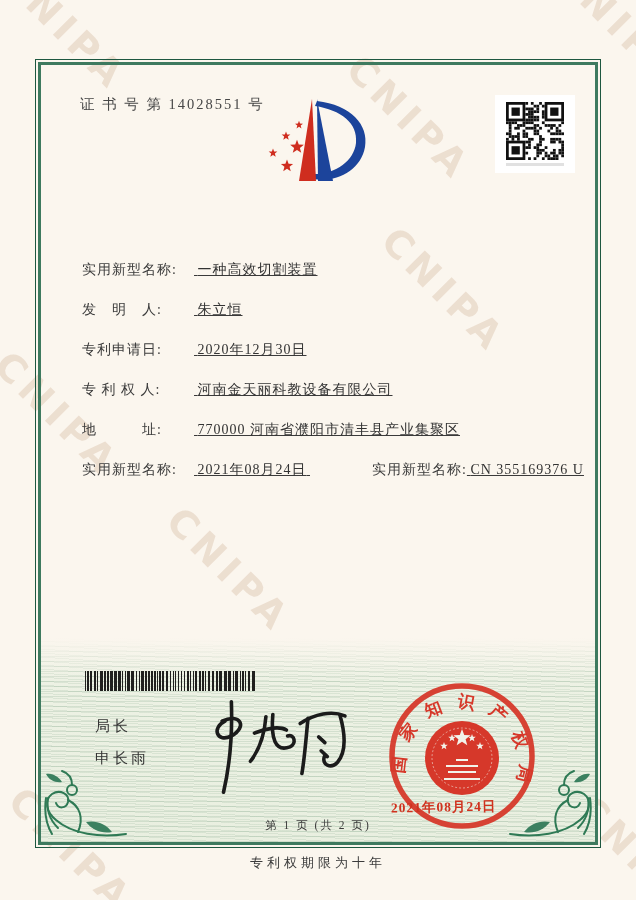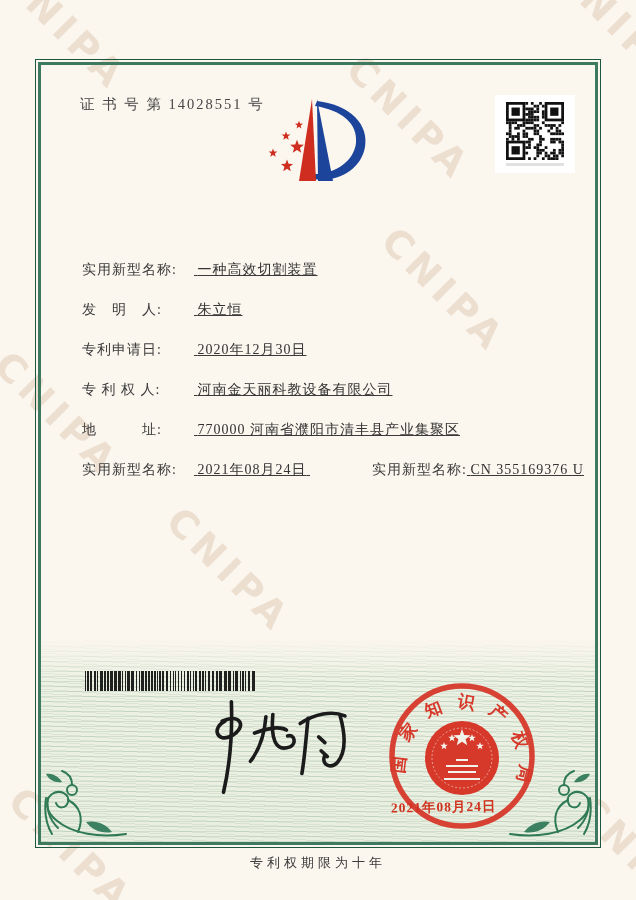--- a/index.html
+++ b/index.html
@@ -294,20 +294,24 @@
         <span class="grant-no">
           <span class="label" style="min-width:0;">实用新型名称:</span>
           <span class="value">CN 355169376 U</span>
         </span>
       </div>
     </div>
 
 
     <div class="barcode" id="barcode"><i style="width: 1px; margin-right: 1px;"></i><i style="width: 2px; margin-right: 1px;"></i><i style="width: 2px; margin-right: 2px;"></i><i style="width: 2px; margin-right: 1px;"></i><i style="width: 1px; margin-right: 2px;"></i><i style="width: 3px; margin-right: 1px;"></i><i style="width: 2px; margin-right: 1px;"></i><i style="width: 2px; margin-right: 1px;"></i><i style="width: 3px; margin-right: 1px;"></i><i style="width: 3px; margin-right: 1px;"></i><i style="width: 3px; margin-right: 1px;"></i><i style="width: 1px; margin-right: 2px;"></i><i style="width: 1px; margin-right: 1px;"></i><i style="width: 3px; margin-right: 1px;"></i><i style="width: 3px; margin-right: 2px;"></i><i style="width: 1px; margin-right: 2px;"></i><i style="width: 1px; margin-right: 1px;"></i><i style="width: 3px; margin-right: 1px;"></i><i style="width: 2px; margin-right: 1px;"></i><i style="width: 2px; margin-right: 1px;"></i><i style="width: 2px; margin-right: 1px;"></i><i style="width: 2px; margin-right: 1px;"></i><i style="width: 1px; margin-right: 1px;"></i><i style="width: 2px; margin-right: 1px;"></i><i style="width: 2px; margin-right: 2px;"></i><i style="width: 2px; margin-right: 2px;"></i><i style="width: 1px; margin-right: 2px;"></i><i style="width: 1px; margin-right: 1px;"></i><i style="width: 1px; margin-right: 2px;"></i><i style="width: 1px; margin-right: 2px;"></i><i style="width: 1px; margin-right: 2px;"></i><i style="width: 1px; margin-right: 2px;"></i><i style="width: 2px; margin-right: 1px;"></i><i style="width: 1px; margin-right: 2px;"></i><i style="width: 1px; margin-right: 1px;"></i><i style="width: 2px; margin-right: 2px;"></i><i style="width: 2px; margin-right: 1px;"></i><i style="width: 2px; margin-right: 1px;"></i><i style="width: 1px; margin-right: 2px;"></i><i style="width: 2px; margin-right: 2px;"></i><i style="width: 2px; margin-right: 2px;"></i><i style="width: 2px; margin-right: 1px;"></i><i style="width: 3px; margin-right: 2px;"></i><i style="width: 3px; margin-right: 1px;"></i><i style="width: 3px; margin-right: 2px;"></i><i style="width: 1px; margin-right: 1px;"></i><i style="width: 3px; margin-right: 2px;"></i><i style="width: 1px; margin-right: 1px;"></i><i style="width: 2px; margin-right: 1px;"></i><i style="width: 1px; margin-right: 2px;"></i><i style="width: 2px; margin-right: 2px;"></i><i style="width: 3px; margin-right: 2px;"></i></div>
 
+    <div class="issuer">
+      <div>局长</div>
+      <div>申长雨</div>
+    </div>
 
     <svg class="signature" viewBox="0 0 190 110">
       <path d="M60,27 C78,19 86,33 69,42 C54,49 49,33 63,27"></path>
       <path d="M70,8 C70,38 66,72 59,98"></path>
       <path d="M104,24 C102,42 97,56 87,68"></path>
       <path d="M92,40 C105,35 118,34 124,38"></path>
       <path d="M111,22 C108,46 112,60 127,55 C134,52 132,42 125,44"></path>
       <path d="M138,32 C153,23 170,20 183,26"></path>
       <path d="M146,27 C143,50 141,68 138,82"></path>
       <path d="M178,25 C183,45 183,62 174,72 C167,79 158,74 161,66"></path>
@@ -334,20 +338,21 @@
         <g stroke="#f2f3ea" stroke-width="2" fill="none">
           <path d="M60,86 L92,86"></path>
           <path d="M62,92 L90,92"></path>
           <path d="M58,99 L94,99"></path>
           <path d="M70,80 L82,80"></path>
         </g>
       </g>
     </svg>
     <div class="seal-date">2021年08月24日</div>
 
+    <div class="page-info">第 1 页 (共 2 页)</div>
 
     <svg class="flourish left" viewBox="0 0 86 72">
       <path d="M2,66 C28,70 56,66 72,52 C82,44 84,32 76,26 C68,21 58,26 60,34 C62,41 70,41 72,35"></path>
       <path d="M50,64 C44,50 48,38 60,32"></path>
       <path d="M70,60 C78,52 82,42 80,30"></path>
       <path d="M76,66 C82,56 84,44 82,30"></path>
       <circle cx="56" cy="22" r="5"></circle>
       <path d="M56,17 C56,10 60,5 66,3"></path>
       <path class="leaf" d="M16,64 C22,56 32,52 42,54 C36,62 26,66 16,64 Z"></path>
       <path class="leaf" d="M66,14 C70,8 76,5 82,6 C79,12 73,15 66,14 Z"></path>

